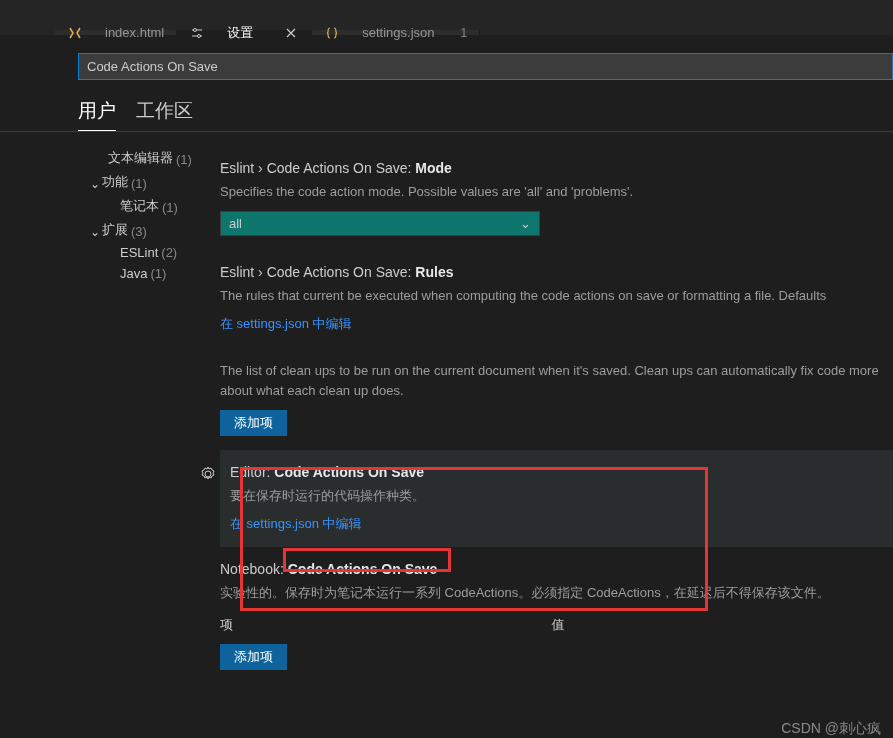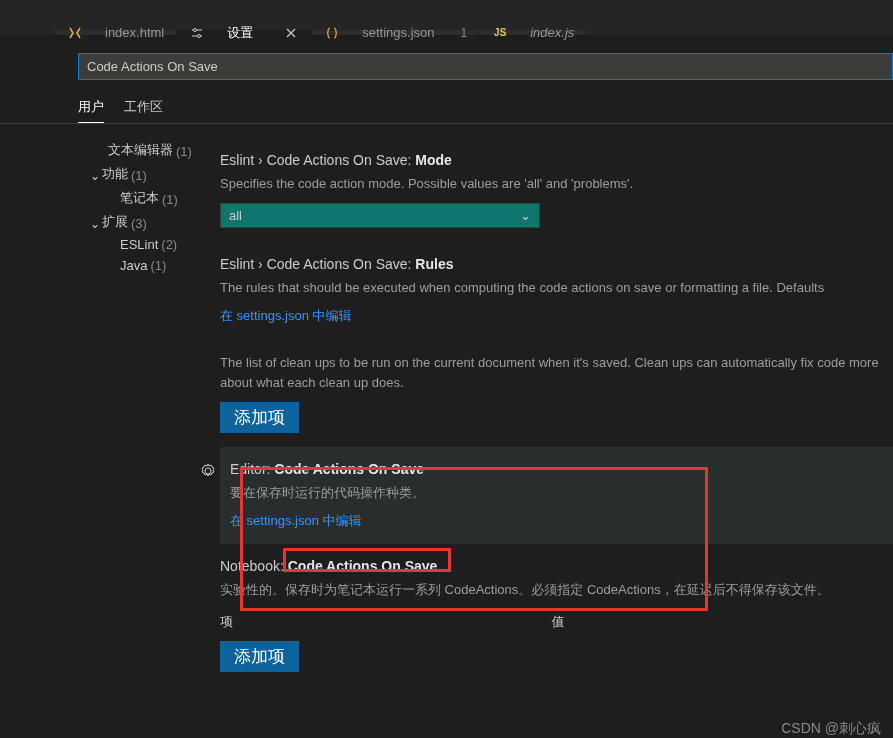--- a/index.html
+++ b/index.html
@@ -44,21 +44,21 @@
     .search-input {
       width: 100%;
       background: #3c3c3c;
       border: 1px solid #007fd4;
       color: #cccccc;
       padding: 5px 8px;
       font-size: 13px;
       outline: none;
     }
     .subtabs { padding-left: 78px; display: flex; gap: 20px; border-bottom: 1px solid #3c3c3c; }
-    .subtab { padding: 6px 0; color: #cccccc; font-size: 13px; cursor: pointer; }
+    .subtab { padding: 6px 0; color: #cccccc; font-size: 19px; cursor: pointer; }
     .subtab.active { border-bottom: 1px solid #ffffff; color: #ffffff; }
     .content { display: flex; padding-top: 14px; }
     .sidebar { width: 200px; padding-left: 90px; font-size: 13px; }
     .tree-item { padding: 3px 0; cursor: pointer; color: #cccccc; display: flex; align-items: flex-end; }
     .tree-child { padding-left: 18px; }
     .chevron { display: inline-block; width: 12px; font-size: 12px; color: #cccccc; }
     .count { color: #888; margin-left: 3px; }
     .main { flex: 1; padding: 0 0 0 20px; }
     .setting {
       padding: 14px 10px 14px 0;
@@ -81,21 +81,21 @@
       justify-content: space-between;
       align-items: center;
       cursor: pointer;
     }
     .link { color: #3794ff; cursor: pointer; }
     .btn-primary {
       background: #0e639c;
       color: #ffffff;
       border: none;
       padding: 4px 14px;
-      font-size: 17px;
+      font-size: 13px;
       cursor: pointer;
     }
     .gear {
       position: absolute;
       left: -28px;
       top: 16px;
       width: 16px;
       height: 16px;
       color: #cccccc;
     }
@@ -146,24 +146,20 @@
   </div>
   <div class="tab">
     <span class="tab-icon orange">
         <svg width="14" height="14" viewBox="0 0 14 14">
           <path d="M5 2 C3 2 3 5 3 6 C3 7 2 7 2 7 C2 7 3 7 3 8 C3 9 3 12 5 12 M9 2 C11 2 11 5 11 6 C11 7 12 7 12 7 C12 7 11 7 11 8 C11 9 11 12 9 12" stroke="currentColor" stroke-width="1.2" fill="none"></path>
         </svg>
       </span>
     <span>settings.json</span>
     <span class="modified-dot" style="color:#888;font-size:12px;margin-left:4px;">1</span>
   </div>
-  <div class="tab">
-    <span class="tab-icon js">JS</span>
-    <span style="font-style:italic;">index.js</span>
-  </div>
 </div>
 
 <div class="search-wrap">
   <input class="search-input" value="Code Actions On Save" style="">
 </div>
 
 <div class="subtabs">
   <div class="subtab active">用户</div>
   <div class="subtab">工作区</div>
 </div>
@@ -210,21 +206,21 @@
         <span>all</span>
         <span>⌄</span>
       </div>
     </div>
 
     <div class="setting">
       <div class="setting-title">
         <span class="breadcrumb">Eslint › Code Actions On Save:</span>
         <span class="name">Rules</span>
       </div>
-      <div class="setting-desc">The rules that should be executed when computing the code actions on save or formatting a file. Defaults</div>
+      <div class="setting-desc">The rules that current be executed when computing the code actions on save or formatting a file. Defaults</div>
       <span class="link">在 settings.json 中编辑</span>
     </div>
 
     <div class="setting">
       <div class="setting-desc">The list of clean ups to be run on the current document when it's saved. Clean ups can automatically fix code more about what each clean up does.</div>
       <button class="btn-primary">添加项</button>
     </div>
 
     <div class="setting highlighted" style="padding-left:10px;">
       <span class="gear" style="left:-20px;"><svg width="16" height="16" viewBox="0 0 16 16">

